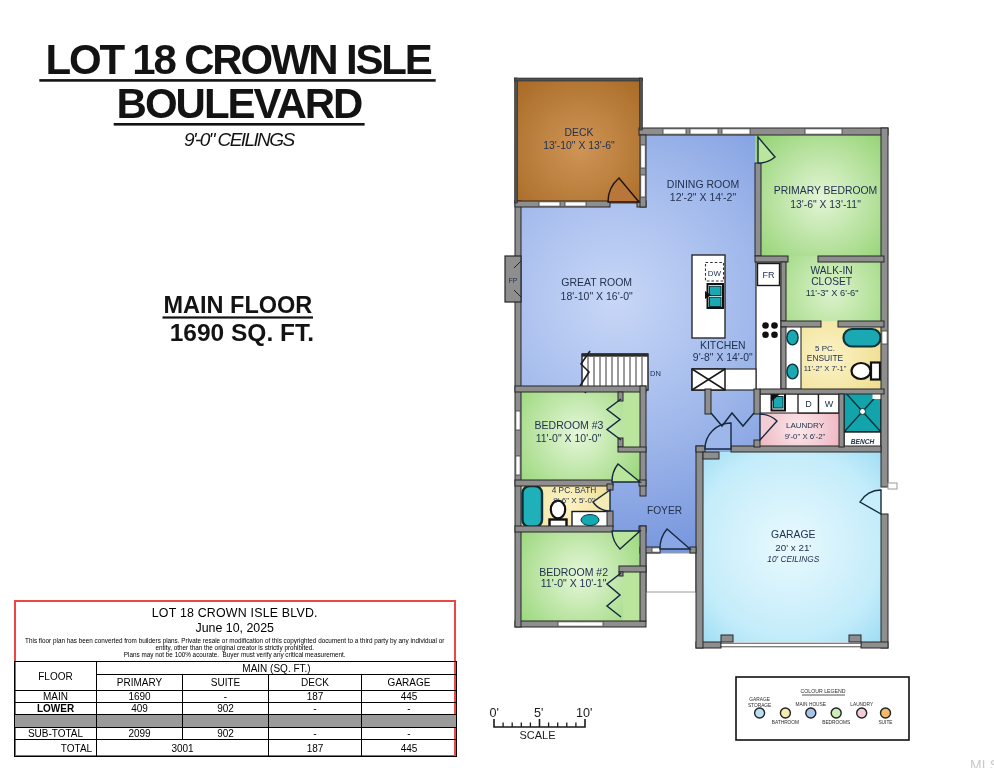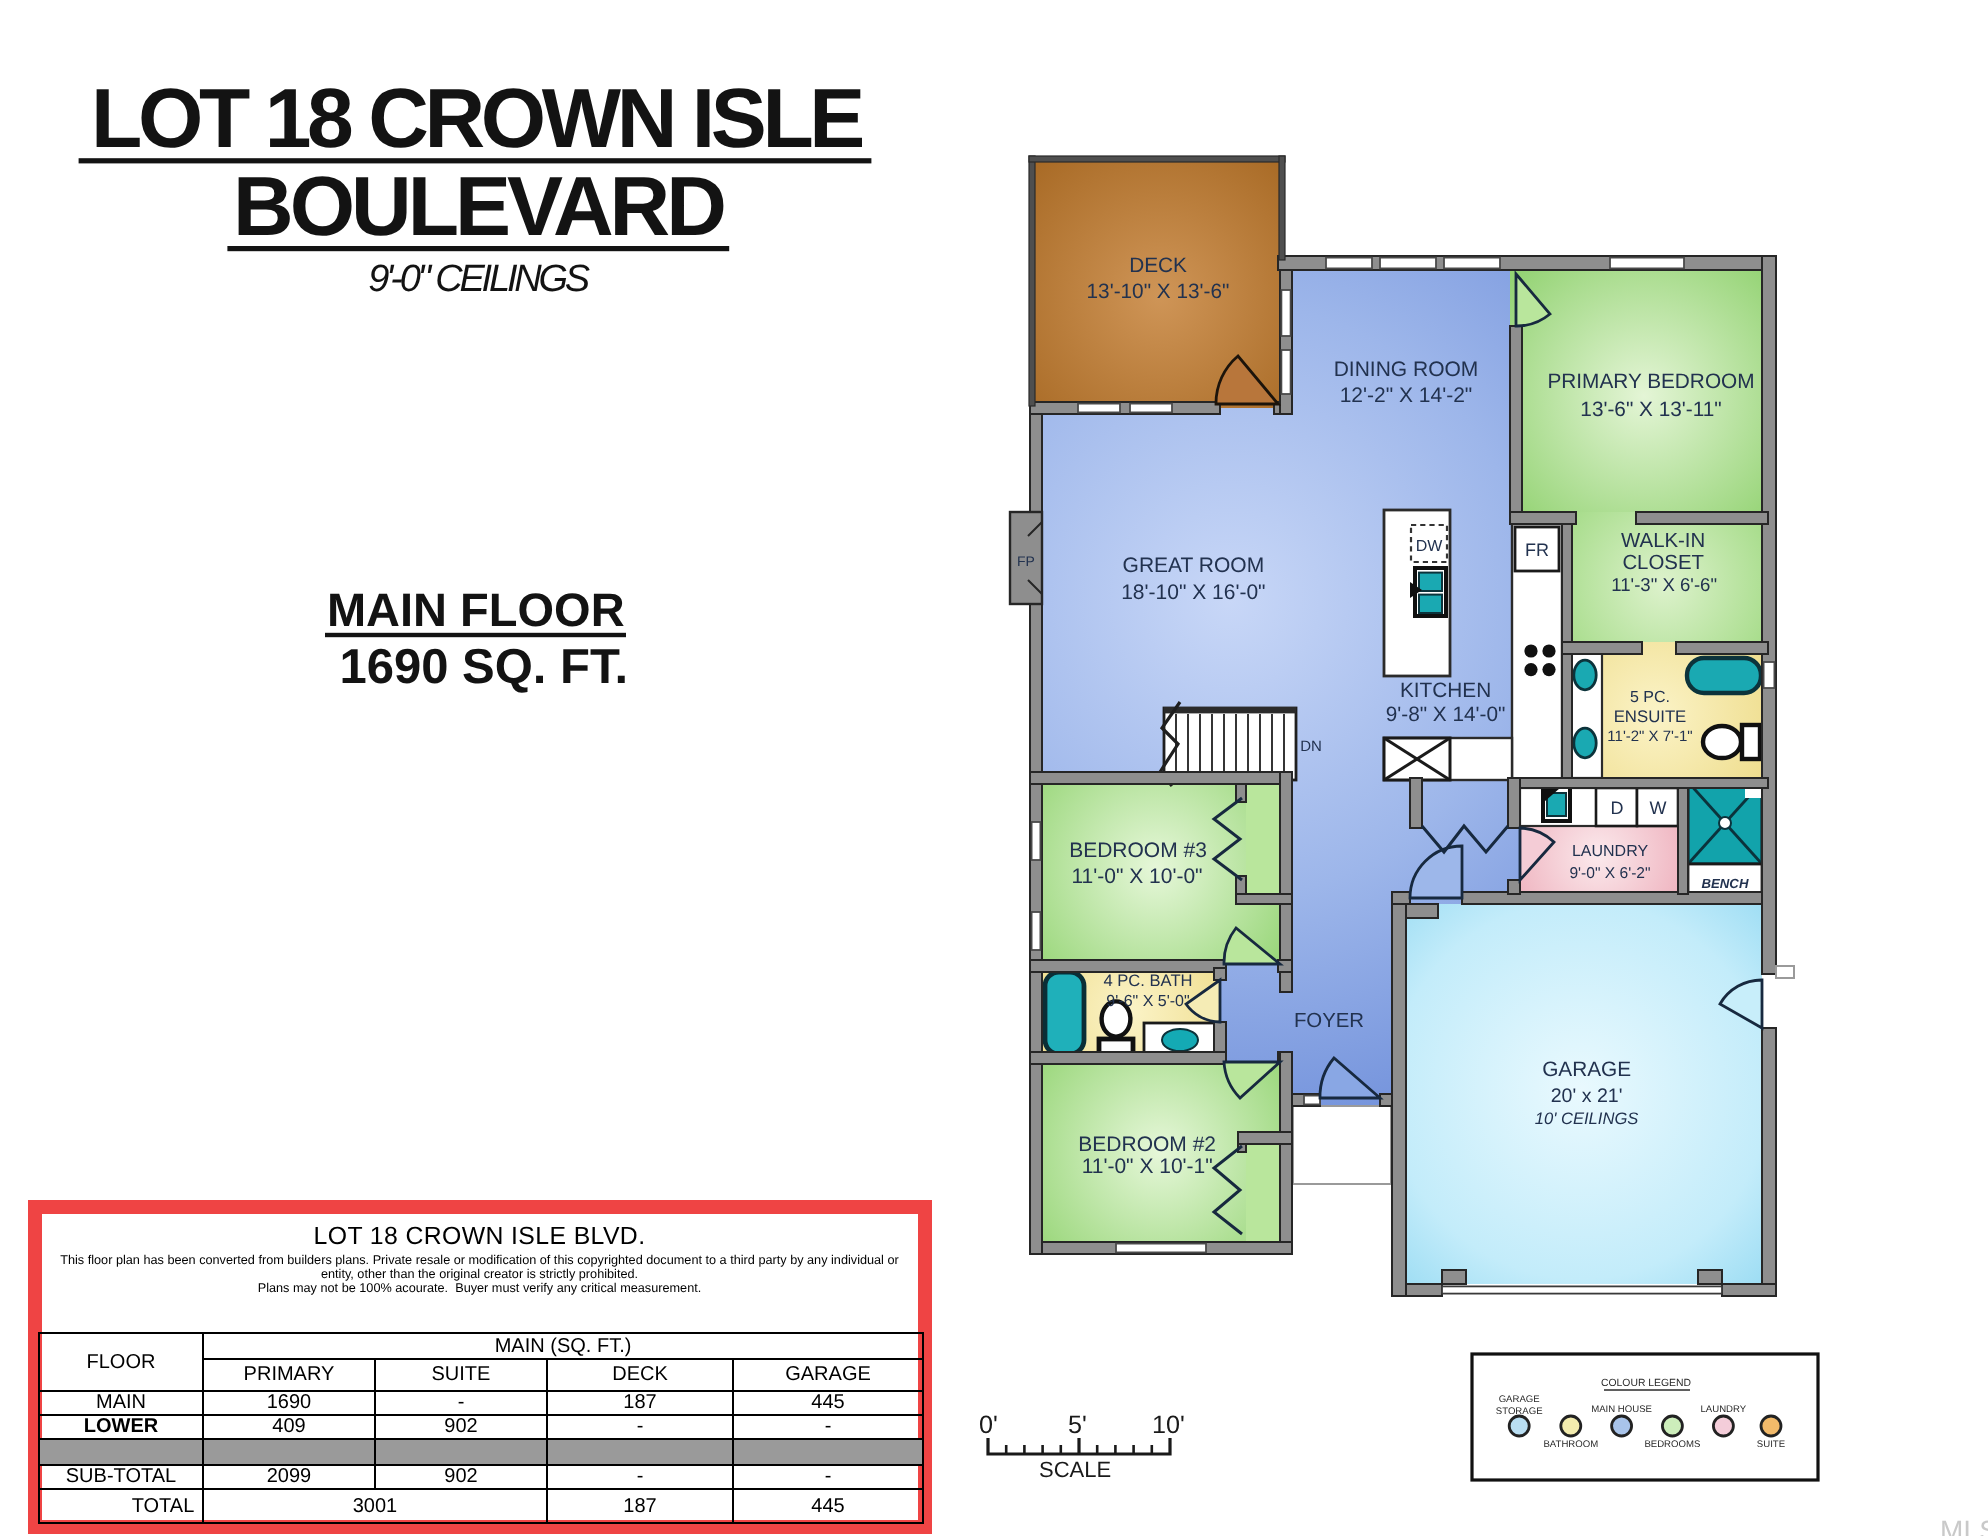--- a/index.html
+++ b/index.html
@@ -450,22 +450,23 @@
 <text x="238.8" y="145.5" font-size="19" font-style="italic" font-weight="normal" letter-spacing="-1.6">9'-0" CEILINGS</text>
 
 <text x="237.9" y="313.2" font-size="23.5">MAIN FLOOR</text>
 
 <rect x="162.5" y="316.4" width="150.5" height="2.2"></rect>
 
 <text x="241.9" y="341.3" font-size="24.5">1690 SQ. FT.</text>
 </g>
 </svg>
 
-<div class="abs" style="left:13.5px;top:600px;width:438.5px;height:153px;border:7px solid #ef4444;font-size:10.3px;">
+<div class="abs" style="left:13.5px;top:600px;width:438.5px;height:153px;border:2px solid #ef4444;font-size:10.3px;">
   <div style="text-align:center;font-size:12.4px;padding-top:4px;letter-spacing:0.2px;">LOT 18 CROWN ISLE BLVD.</div>
+  <div style="text-align:center;font-size:12.4px;padding-top:1px;">June 10, 2025</div>
   <div style="text-align:center;font-size:6.35px;line-height:1.1;padding-top:3px;">
     This floor plan has been converted from builders plans. Private resale or modification of this copyrighted document to a third party by any individual or<br>
     entity, other than the original creator is strictly prohibited.<br>
     Plans may not be 100% acourate.&nbsp;&nbsp;Buyer must verify any critical measurement.
   </div>
   <table style="position:absolute;left:-1.5px;top:59px;width:441px;font-size:10px;text-align:center;">
     <colgroup>
         <col style="width:82px">
         <col style="width:86px">
         <col style="width:86px">

